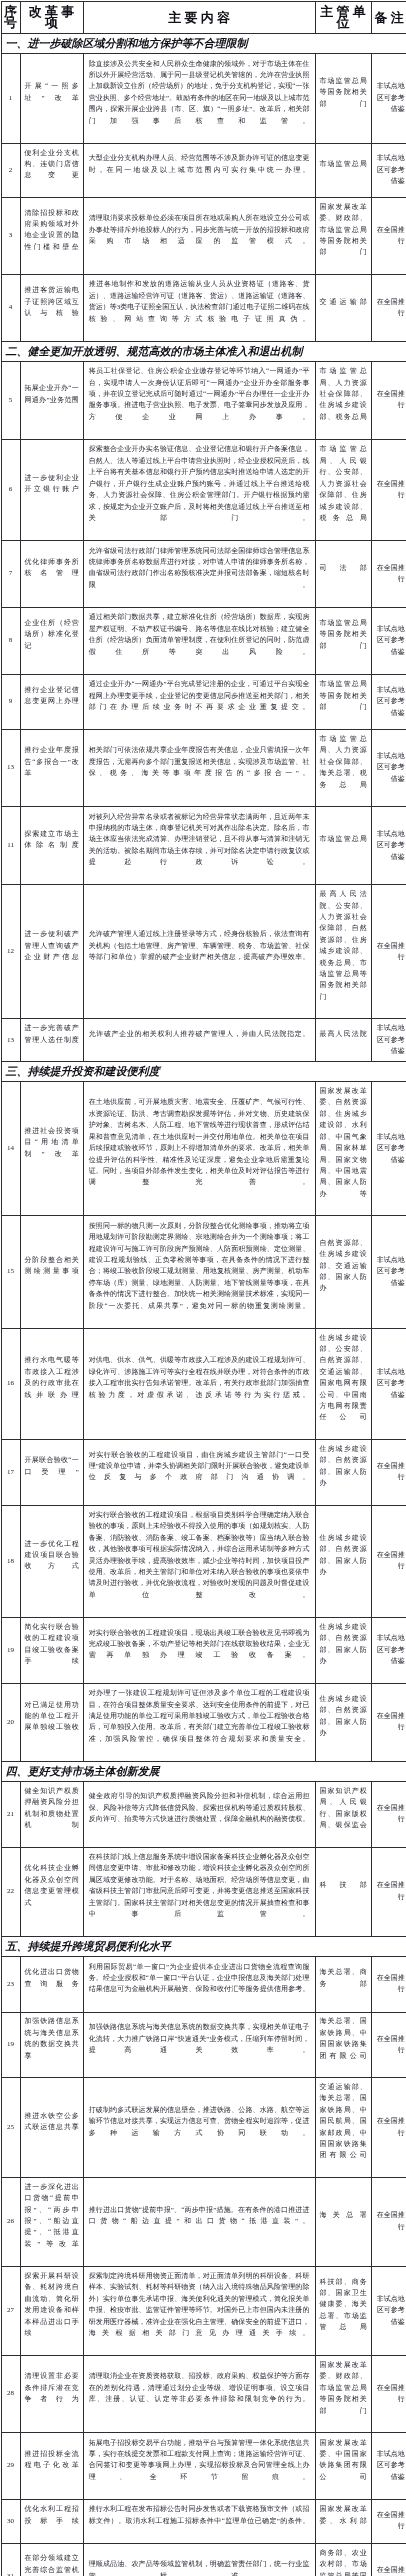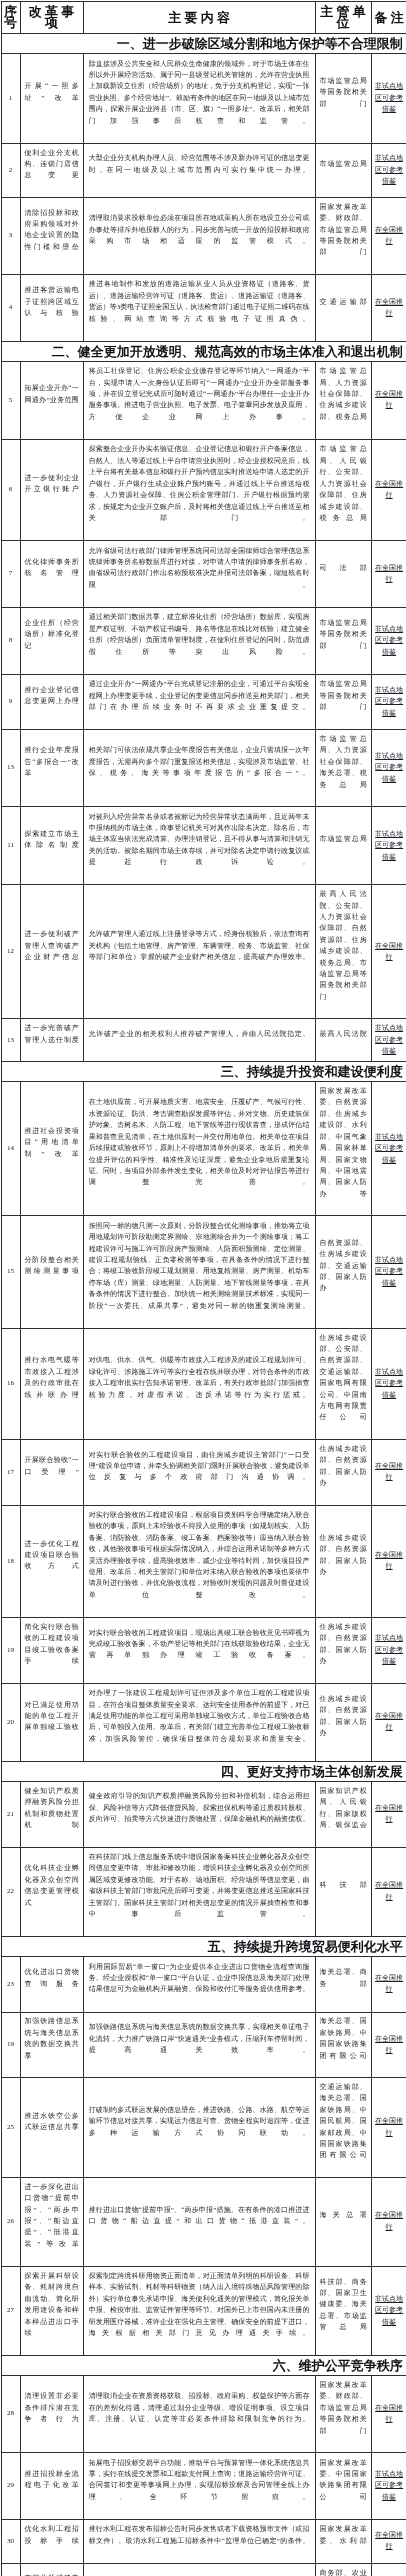--- a/index.html
+++ b/index.html
@@ -7,26 +7,26 @@
   .doc{padding:0.6px;}
   table{width:405px;border-collapse:collapse;table-layout:fixed;border:1.3px solid #26262c;}
   col.w-no{width:19px;}
   col.w-item{width:63px;}
   col.w-content{width:232px;}
   col.w-dept{width:56px;}
   col.w-note{width:36px;}
   th,td{border:0.6px solid #2c2c33;vertical-align:middle;font-size:7px;line-height:11.4px;
         word-break:break-all;overflow-wrap:anywhere;}
   th{font-weight:bold;text-align:center;padding:4.4px 1.3px;font-size:13px;color:#111118;}
-  tr.section td{font-weight:bold;text-align:right;padding:3.8px 3.8px;font-size:13px;color:#111118;}
+  tr.section td{font-weight:bold;text-align:left;padding:3.8px 3.8px;font-size:11px;color:#111118;font-style:italic;}
   td.c-no{text-align:center;padding:2.5px 0.6px;}
   td.c-item{text-align:justify;padding:3.8px 3.8px;}
   td.c-content{text-align:justify;padding:4.4px 5.1px;}
   td.c-dept{text-align:justify;padding:3.8px 3.8px;margin-left:19px;}
-  td.c-note{text-align:center;padding:3.8px 1.9px;text-decoration:underline;}
+  td.c-note{text-align:right;padding:3.8px 1.9px;}
   td:after{content:"";display:inline-block;width:100%;}
   td.c-no:after,td.c-note:after,tr.section td:after{display:none;}
 </style>
 </head>
 <body>
 
 <div class="doc">
   <table>
     <colgroup>
       <col class="w-no">
@@ -242,23 +242,20 @@
           <td class="c-dept">海关总署</td>
           <td class="c-note">在全国推行</td>
         </tr>
         <tr>
           <td class="c-no">27</td>
           <td class="c-item">探索开展科研设备、耗材跨境自由流动、简化研发用途设备和样本样品进出口手续</td>
           <td class="c-content">探索制定跨境科研用物资正面清单，对正面清单列明的科研设备、科研样本、实验试剂、耗材等科研物资（纳入出入境特殊物品风险管理的除外）实行单位事先承诺申报、海关便利化通关的管理模式，简化报关单申报、检疫审批、监管证件管理等环节。对国外已上市但国内未注册的研发用医疗器械，准许企业在强化自主管理、确保安全的前提下进口，海关根据相关部门意见办理通关手续。</td>
           <td class="c-dept">科技部、商务部、国家卫生健康委、海关总署、市场监管总局</td>
           <td class="c-note">非试点地区可参考借鉴</td>
         </tr>
-        <tr class="section">
-          <td colspan="5">六、维护公平竞争秩序</td>
-        </tr>
         <tr>
           <td class="c-no">28</td>
           <td class="c-item">清理设置非必要条件排斥潜在竞争者行为</td>
           <td class="c-content">清理取消企业在资质资格获取、招投标、政府采购、权益保护等方面存在的差别化待遇，清理通过划分企业等级、增设证明事项、设立项目库、注册、认证、认定等非必要条件排除和限制竞争的行为。</td>
           <td class="c-dept">国家发展改革委、财政部、市场监管总局等国务院相关部门</td>
           <td class="c-note">在全国推行</td>
         </tr>
         <tr>
           <td class="c-no">29</td>
           <td class="c-item">推进招投标全流程电子化改革</td>

